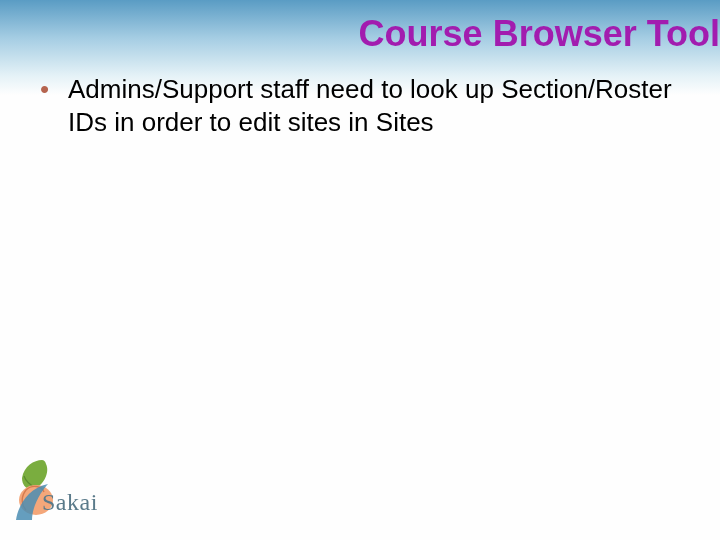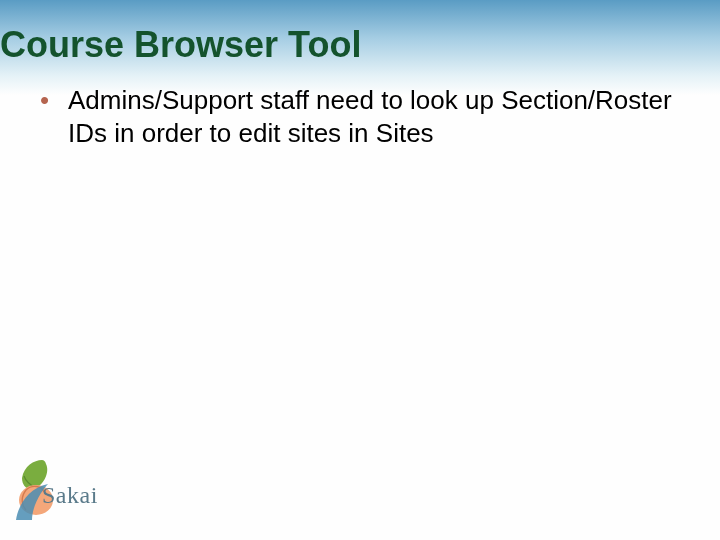--- a/index.html
+++ b/index.html
@@ -12,25 +12,25 @@
       overflow: hidden;
     }
     .header-bg {
       position: absolute;
       top: 0; left: 0; right: 0;
       height: 95px;
       background: linear-gradient(to bottom, #5a9cc4 0%, #a5cde3 40%, #e5f2f7 80%, #fefefe 100%);
     }
     .title {
       position: relative;
-      text-align: left;
+      text-align: right;
       font-size: 36px;
       font-weight: bold;
-      color: #14532d;
-      padding-top: 23px;
+      color: #a21caf;
+      padding-top: 12px;
       line-height: 1.2;
     }
     .body-content {
       position: relative;
       padding: 18px 40px 0 40px;
     }
     .bullet-list {
       list-style: none;
     }
     .bullet-item {
@@ -49,21 +49,21 @@
     }
     .logo {
       position: absolute;
       left: 14px;
       bottom: 12px;
       width: 110px;
       height: 70px;
     }
     .logo-text {
       position: absolute;
-      bottom: 19px;
+      bottom: 12px;
       left: 28px;
       font-family: Georgia, 'Times New Roman', serif;
       font-size: 24px;
       color: #5a7a8a;
       letter-spacing: 0.5px;
     }
   </style>
 </head>
 <body>
 

